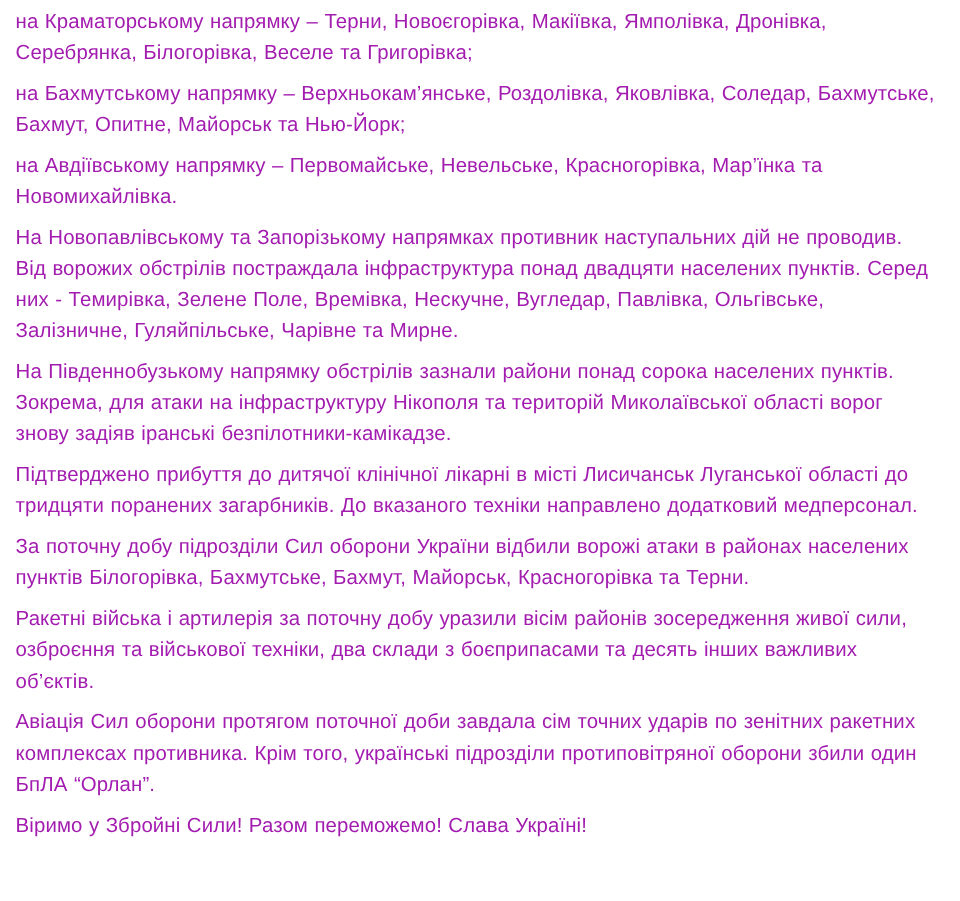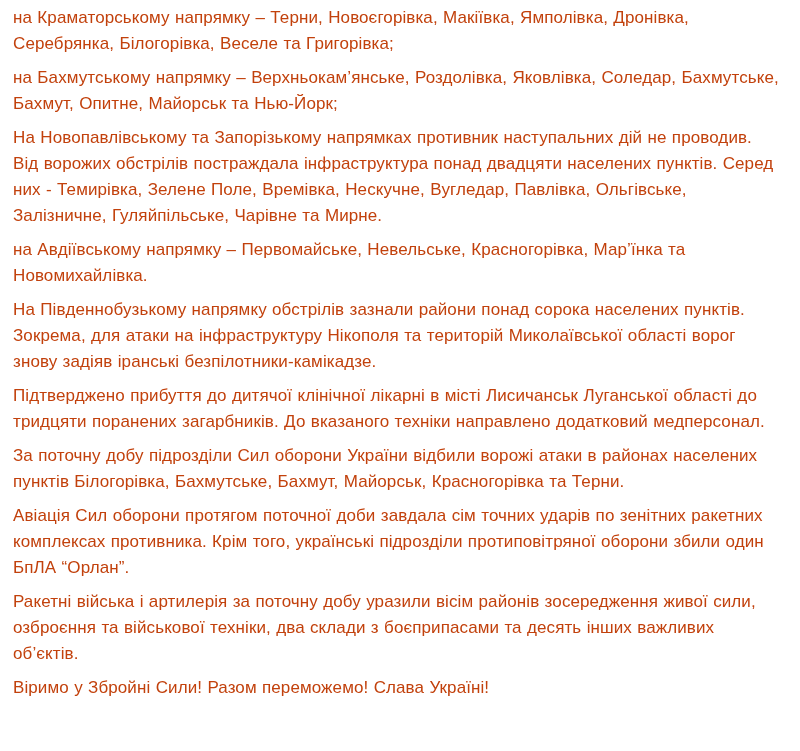--- a/index.html
+++ b/index.html
@@ -18,33 +18,33 @@
     width: 800px;
     padding: 5px 16px 6px 13px;
     color: #1c1e21;
   }
   .report p {
     margin: 0 2px 8px 0;
     font-size: 17px;
     line-height: 26px;
     letter-spacing: 0.1px;
     word-spacing: 0.5px;
-    color: #c2410c;
+    color: #a21caf;
   }
   .report p:last-child {
     margin-bottom: 0;
   }
 </style>
 </head>
 <body>
 
 <main class="report">
   <p>на Краматорському напрямку – Терни, Новоєгорівка, Макіївка, Ямполівка, Дронівка, Серебрянка, Білогорівка, Веселе та Григорівка;</p>
   <p>на Бахмутському напрямку – Верхньокам’янське, Роздолівка, Яковлівка, Соледар, Бахмутське, Бахмут, Опитне, Майорськ та Нью-Йорк;</p>
+  <p>на Авдіївському напрямку – Первомайське, Невельське, Красногорівка, Мар’їнка та Новомихайлівка.</p>
   <p>На Новопавлівському та Запорізькому напрямках противник наступальних дій не проводив. Від ворожих обстрілів постраждала інфраструктура понад двадцяти населених пунктів. Серед них - Темирівка, Зелене Поле, Времівка, Нескучне, Вугледар, Павлівка, Ольгівське, Залізничне, Гуляйпільське, Чарівне та Мирне.</p>
-  <p>на Авдіївському напрямку – Первомайське, Невельське, Красногорівка, Мар’їнка та Новомихайлівка.</p>
   <p>На Південнобузькому напрямку обстрілів зазнали райони понад сорока населених пунктів. Зокрема, для атаки на інфраструктуру Нікополя та територій Миколаївської області ворог знову задіяв іранські безпілотники-камікадзе.</p>
   <p>Підтверджено прибуття до дитячої клінічної лікарні в місті Лисичанськ Луганської області до тридцяти поранених загарбників. До вказаного техніки направлено додатковий медперсонал.</p>
   <p>За поточну добу підрозділи Сил оборони України відбили ворожі атаки в районах населених пунктів Білогорівка, Бахмутське, Бахмут, Майорськ, Красногорівка та Терни.</p>
+  <p>Ракетні війська і артилерія за поточну добу уразили вісім районів зосередження живої сили, озброєння та військової техніки, два склади з боєприпасами та десять інших важливих об’єктів.</p>
   <p>Авіація Сил оборони протягом поточної доби завдала сім точних ударів по зенітних ракетних комплексах противника. Крім того, українські підрозділи протиповітряної оборони збили один БпЛА “Орлан”.</p>
-  <p>Ракетні війська і артилерія за поточну добу уразили вісім районів зосередження живої сили, озброєння та військової техніки, два склади з боєприпасами та десять інших важливих об’єктів.</p>
   <p>Віримо у Збройні Сили! Разом переможемо! Слава Україні!</p>
 </main>
 
 </body></html>

